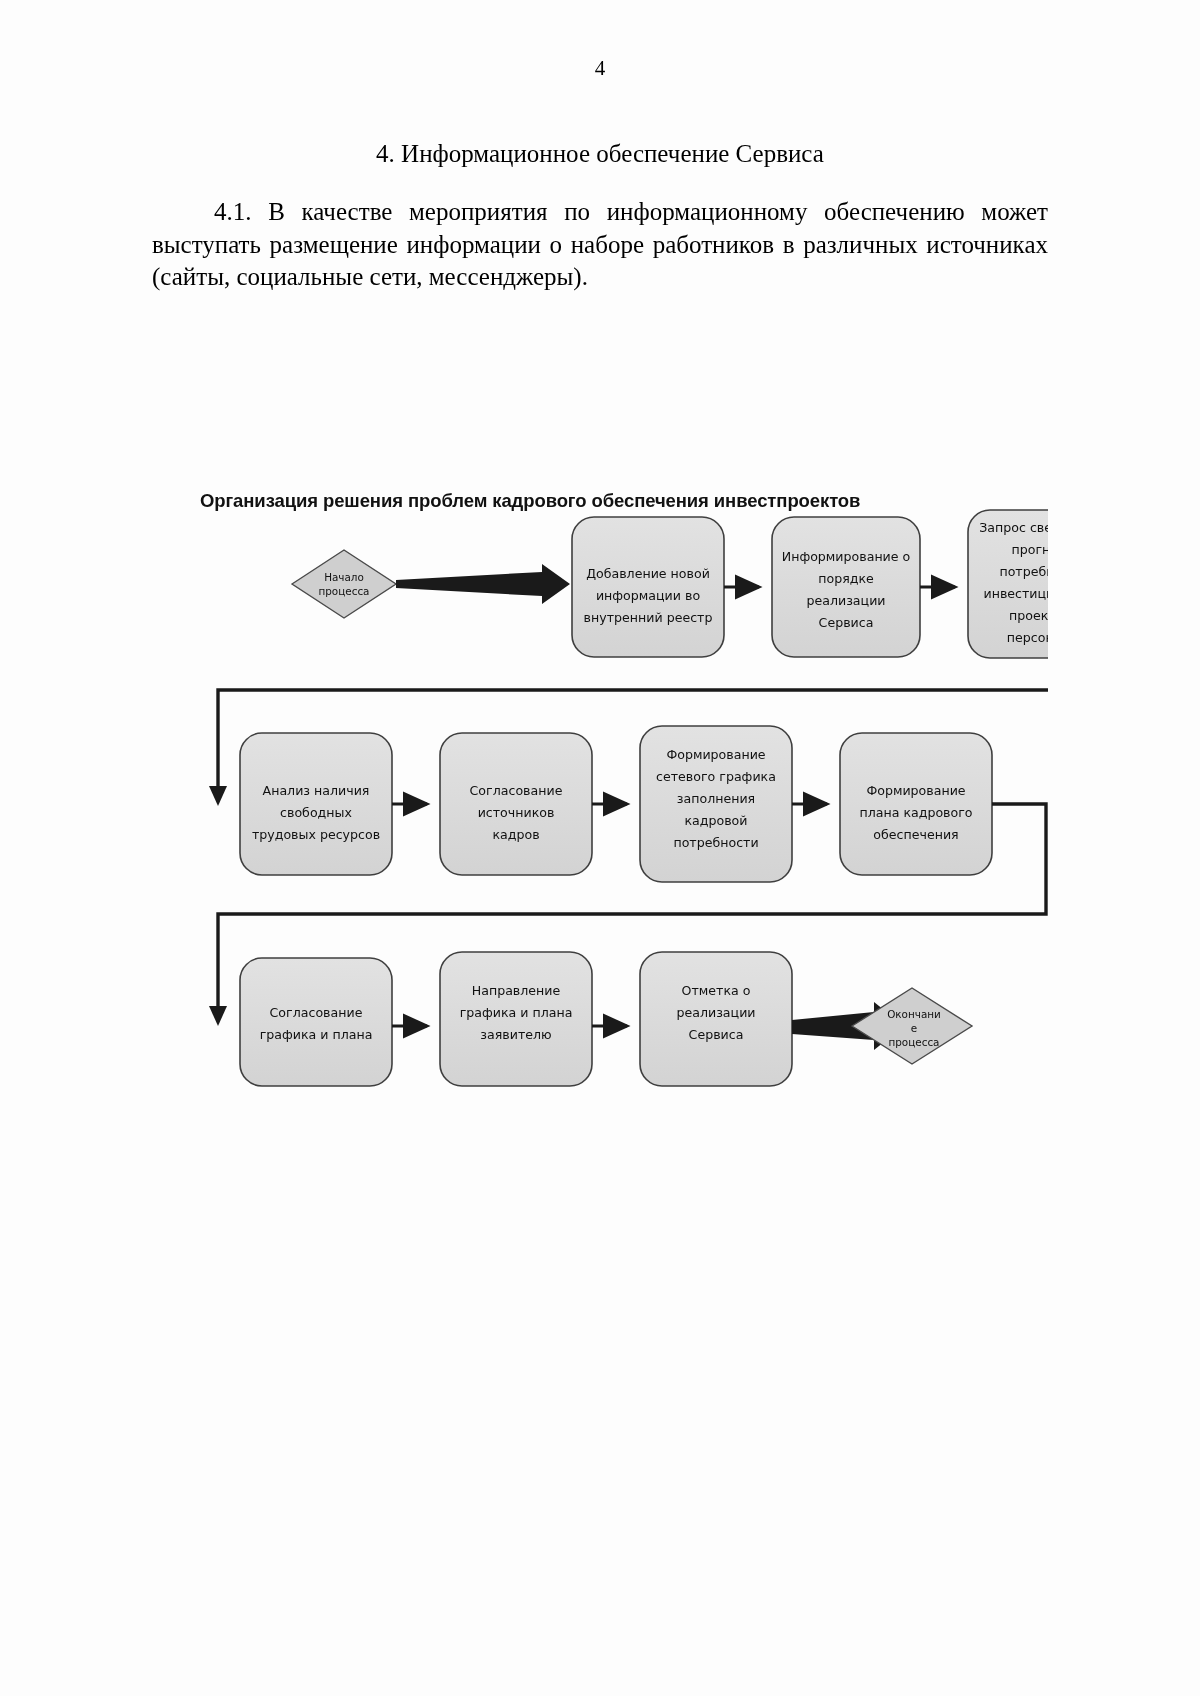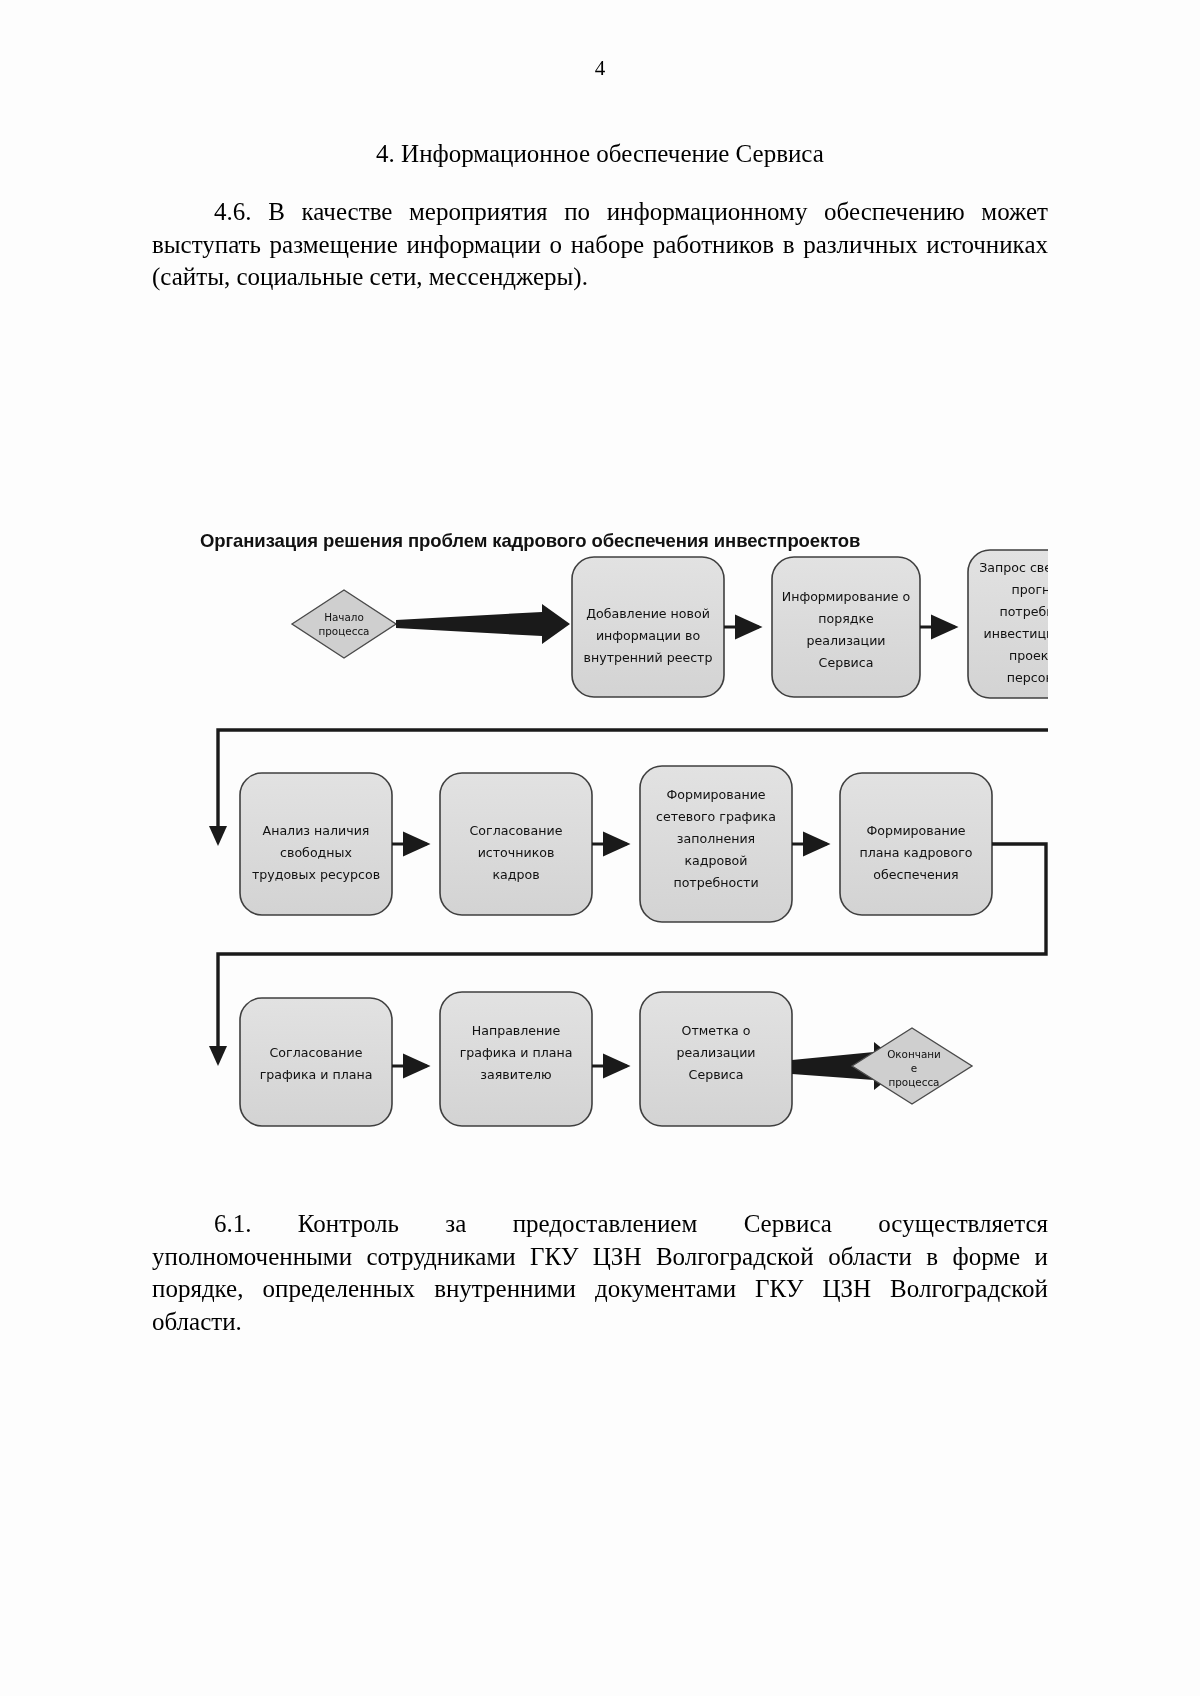--- a/index.html
+++ b/index.html
@@ -48,21 +48,20 @@
     font-family: "Liberation Serif", serif;
   }
 
   
   .chart {
     position: absolute;
     left: 152px;
     top: 490px;
     width: 896px;
     height: 620px;
-    margin-top: 40px;
   }
   .chart-title {
     position: absolute;
     left: 48px;
     top: 0px;
     font-family: "Liberation Sans", sans-serif;
     font-weight: bold;
     font-size: 18.5px;
     letter-spacing: -0.1px;
     white-space: nowrap;
@@ -89,21 +88,21 @@
 
 <div class="page">
 
   <div class="page-number">4</div>
 
   <div class="textcol" style="top:138px;">
     <div class="heading">4. Информационное обеспечение Сервиса</div>
   </div>
 
   <div class="textcol" style="top:196px;">
-    <div class="para">4.6. В качестве мероприятия по информационному обеспечению может выступать размещение информации о наборе работников в различных источниках (сайты, социальные сети, мессенджеры).</div>
+    <div class="para">4.1. В качестве мероприятия по информационному обеспечению может выступать размещение информации о наборе работников в различных источниках (сайты, социальные сети, мессенджеры).</div>
   </div>
 
 
 
   <div class="chart">
     <div class="chart-title">Организация решения проблем кадрового обеспечения инвестпроектов</div>
 
     <svg class="chart-svg" width="896" height="620" viewBox="0 0 896 620">
       <defs>
         <marker id="ah" markerWidth="9" markerHeight="9" refX="7.5" refY="4.5" orient="auto" markerUnits="strokeWidth">
@@ -231,18 +230,15 @@
       <g>
         <polygon points="700,536 760,498 820,536 760,574" fill="#cfcfcf" stroke="#4a4a4a" stroke-width="1.4"></polygon>
         <text class="node-label-sm" text-anchor="middle" x="762" y="528">Окончани</text>
         <text class="node-label-sm" text-anchor="middle" x="762" y="542">е</text>
         <text class="node-label-sm" text-anchor="middle" x="762" y="556">процесса</text>
       </g>
     </svg>
   </div>
 
 
-  <div class="textcol" style="top:1208px;">
-    <div class="para">6.1. Контроль за предоставлением Сервиса осуществляется уполномоченными сотрудниками ГКУ ЦЗН Волгоградской области в форме и порядке, определенных внутренними документами ГКУ ЦЗН Волгоградской области.</div>
-  </div>
 
 
 </div>
 
 </body></html>

